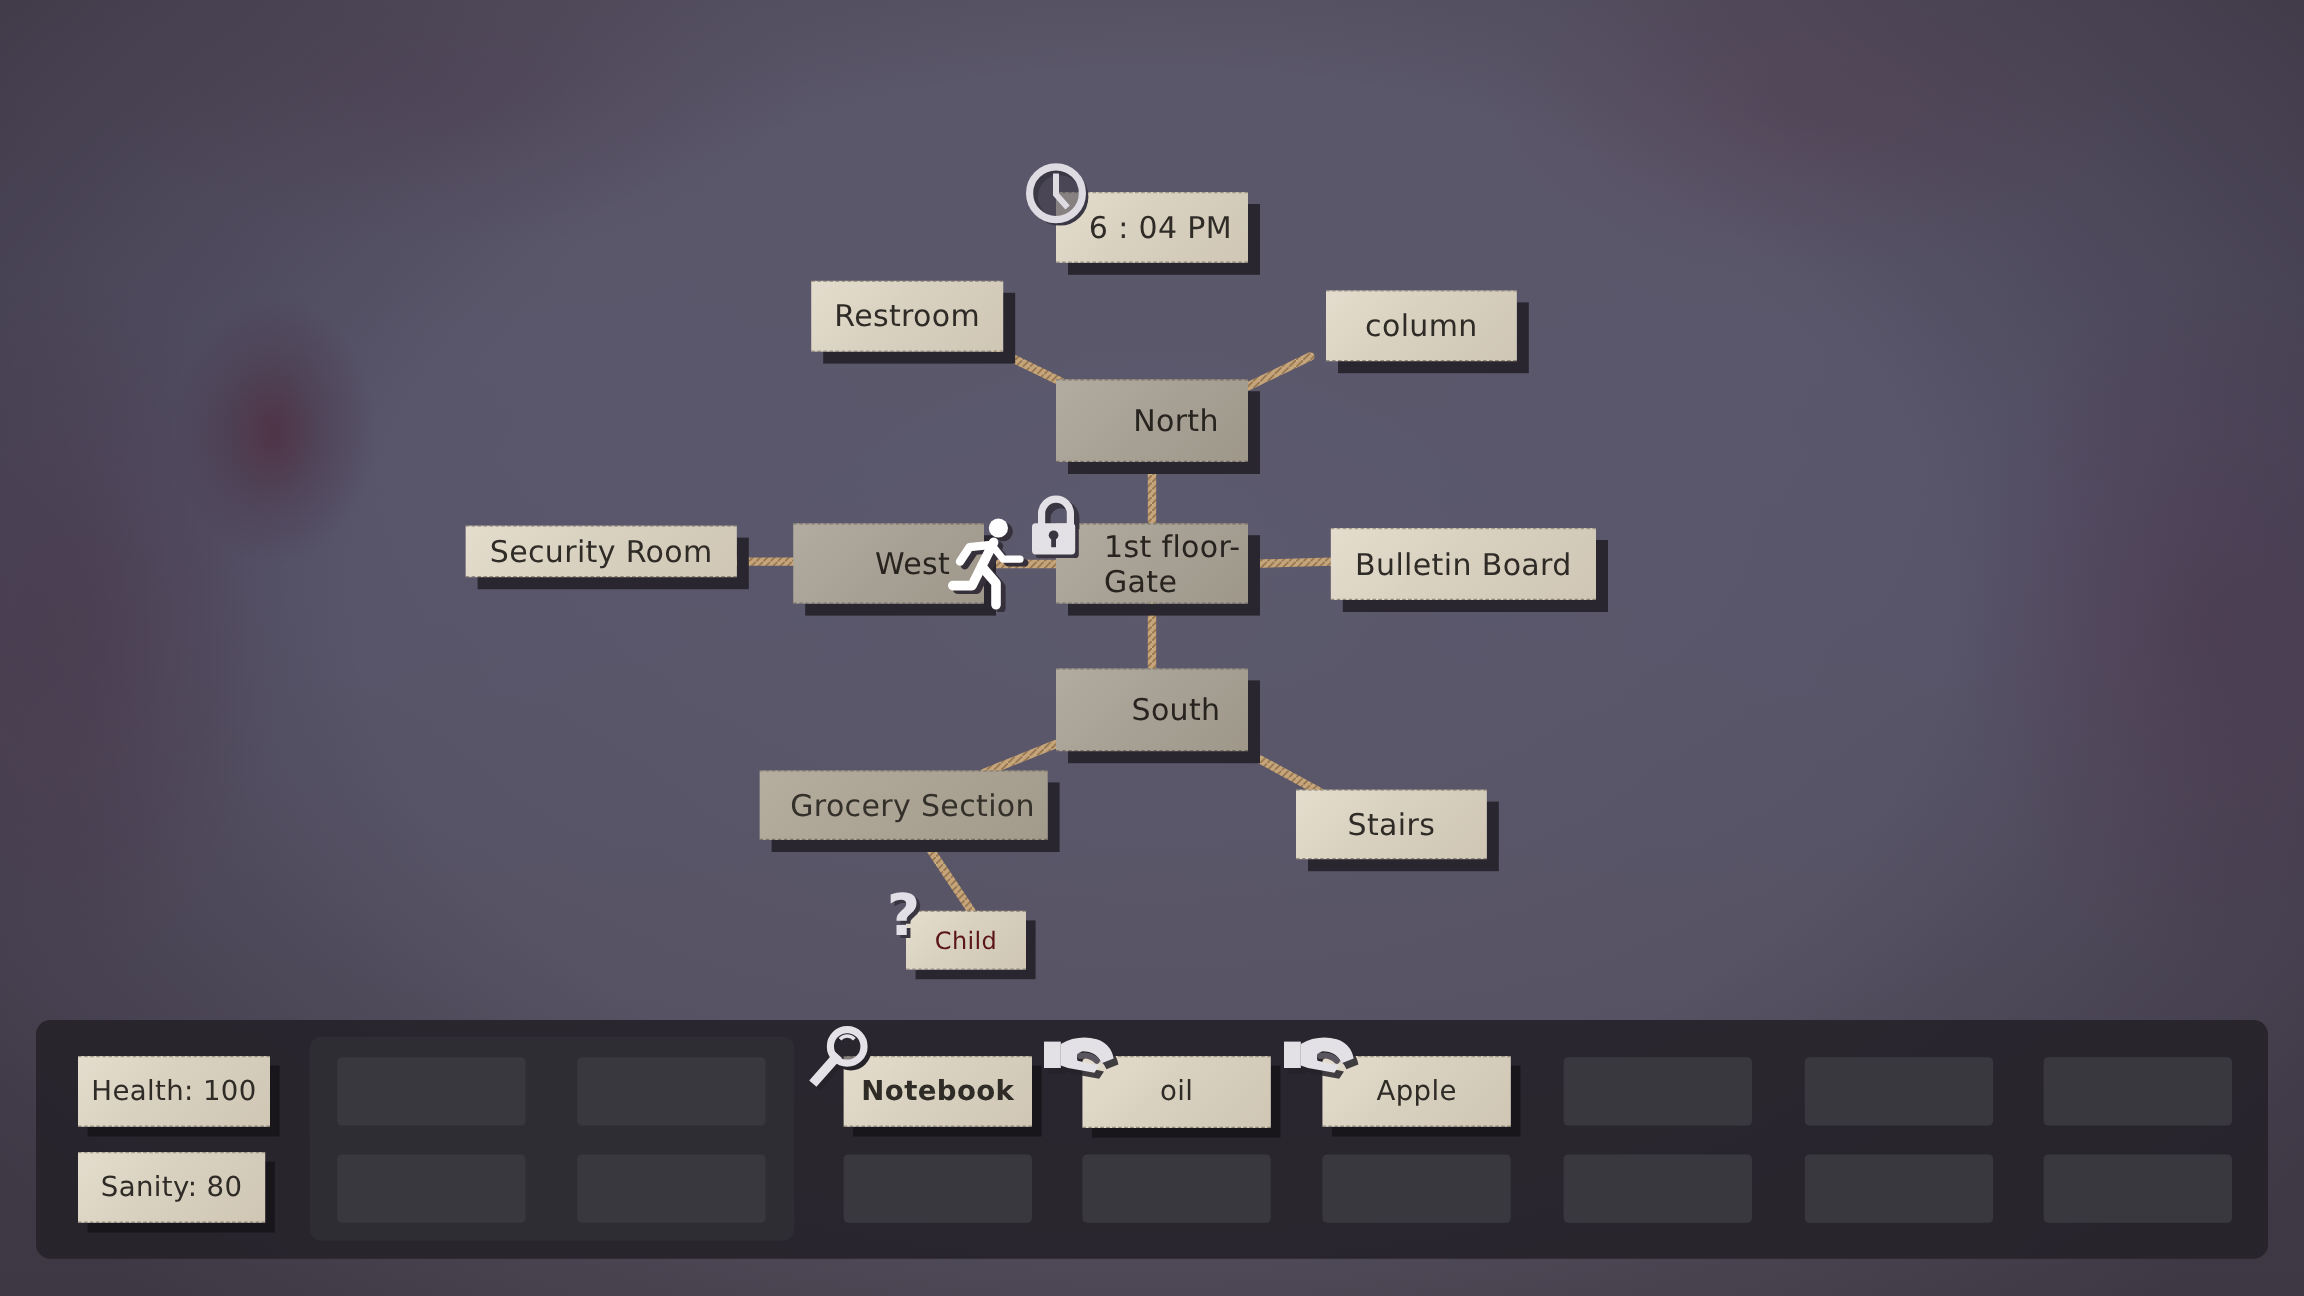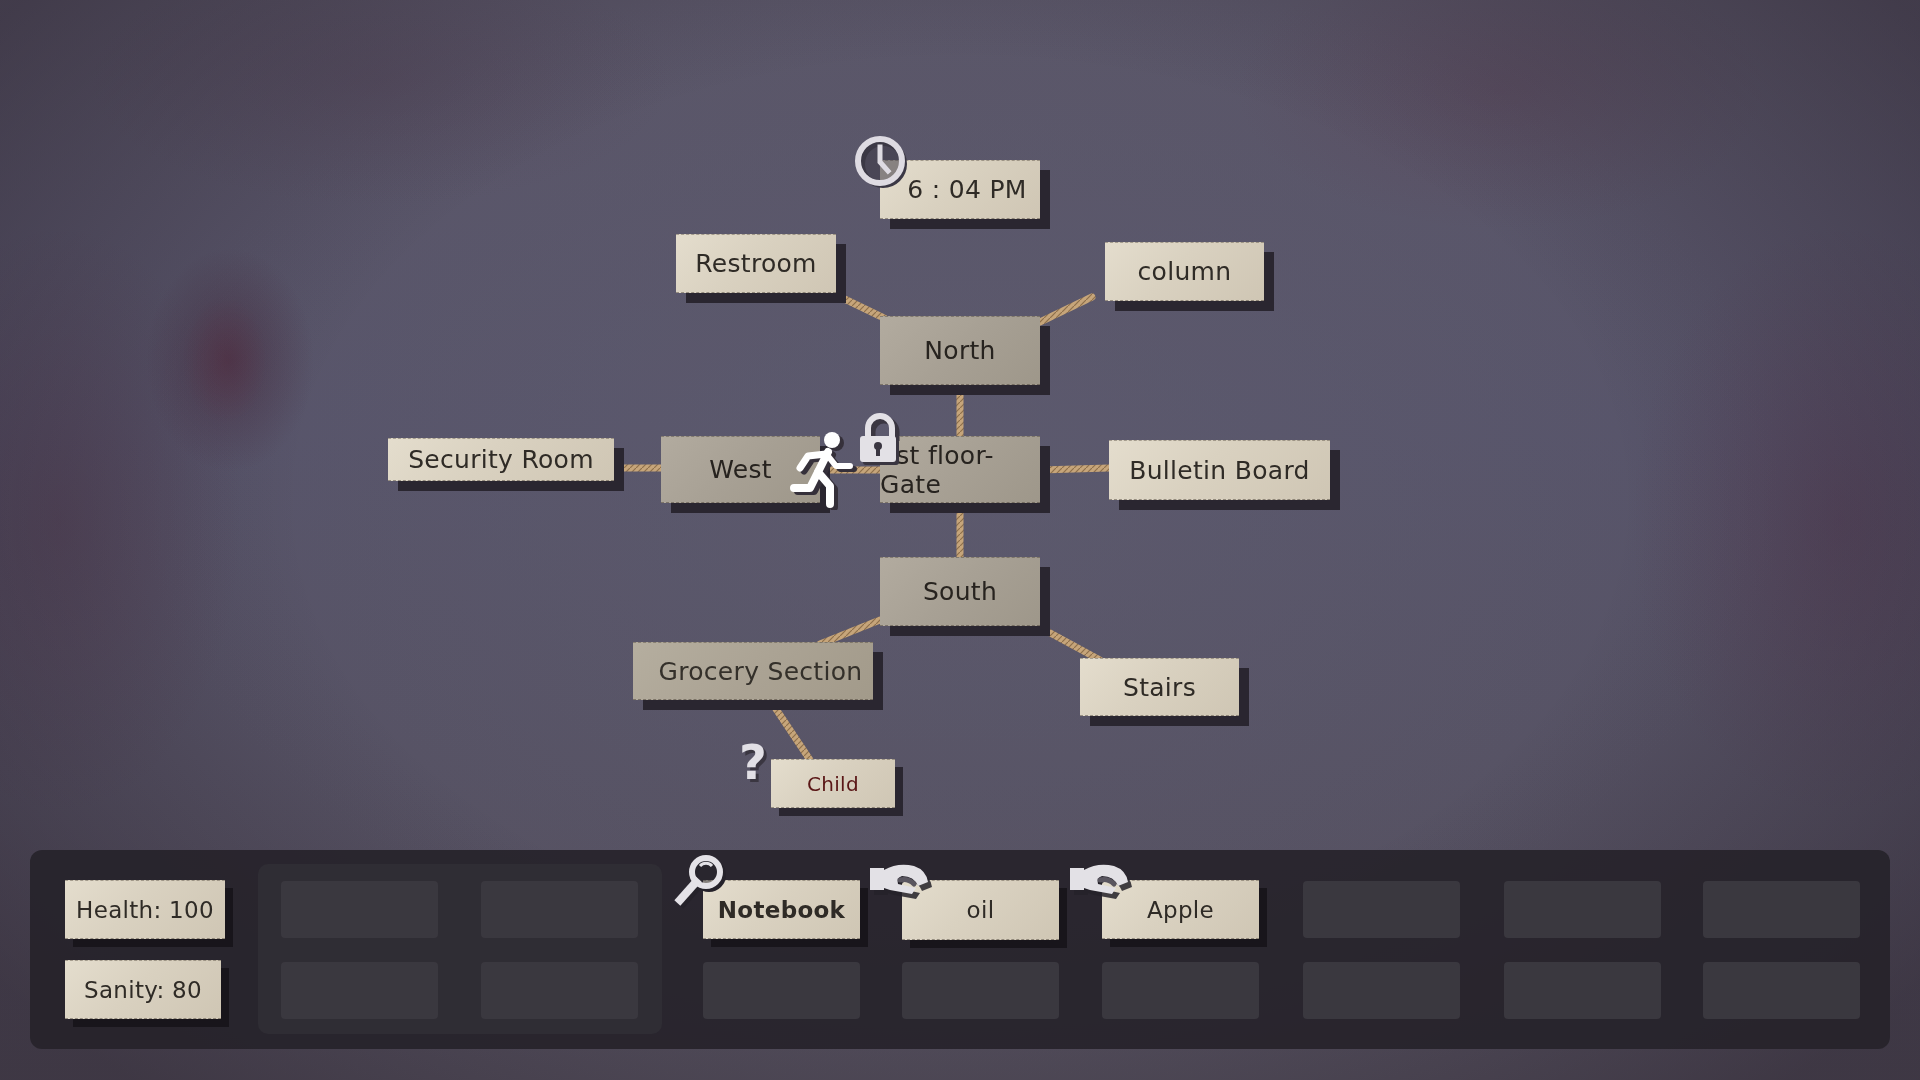--- a/index.html
+++ b/index.html
@@ -32,20 +32,21 @@
     color:#2f2b26; font-size:25px; letter-spacing:0.3px;
     background: linear-gradient(135deg, #e4ddcd 0%, #d9d1c0 45%, #cfc6b4 100%);
     box-shadow: 10px 10px 0 #2a2630;
     border-top:1px dashed rgba(60,50,40,0.35);
     border-bottom:1px dashed rgba(60,50,40,0.45);
     cursor:pointer;
   }
   .card.dark {
     background: linear-gradient(135deg, #b2ab9f 0%, #a7a094 50%, #9e978a 100%);
     color:#27231f;
+    padding-left:40px;
   }
   .card.grey {
     background: linear-gradient(135deg, #b5ae9f 0%, #aba394 50%, #a29a8a 100%);
     color:#34302a;
     padding-left:15px;
   }
   .card.child { color:#5a1616; font-size:20px; }
   .icon { position:absolute; }
   .panel {
     position:absolute; left:30px; top:850px; width:1860px; height:199px;
@@ -122,21 +123,21 @@
 </div>
 <div class="card dark" style="left:880px; top:557px; width:160px; height:69px;">
   <span>South</span>
 </div>
 <div class="card grey" style="left:633px; top:642px; width:240px; height:58px;">
   <span>Grocery Section</span>
 </div>
 <div class="card" style="left:1080px; top:658px; width:159px; height:58px;">
   <span>Stairs</span>
 </div>
-<div class="card child" style="left:755px; top:759px; width:124px; height:49px; box-shadow:8px 8px 0 #2a2630;margin-left:16px;">
+<div class="card child" style="left:755px; top:759px; width:100px; height:49px; box-shadow:8px 8px 0 #2a2630;">
   <span>Child</span>
 </div>
 
 <svg class="icon" style="left:736px; top:734px;" width="40" height="56" viewBox="0 0 40 56">
   <text x="6" y="48" font-family="DejaVu Sans, sans-serif" font-size="48" font-weight="bold" fill="#3a3641">?</text>
   <text x="3" y="45" font-family="DejaVu Sans, sans-serif" font-size="48" font-weight="bold" fill="#e2e0e6">?</text>
 </svg>
 
 <svg class="icon" style="left:856px; top:412px;" width="50" height="56" viewBox="0 0 50 56">
   <path d="M13 26 V17 a12 12 0 0 1 24 0 V26" fill="none" stroke="#3a3641" stroke-width="7" transform="translate(3,3)"></path>

